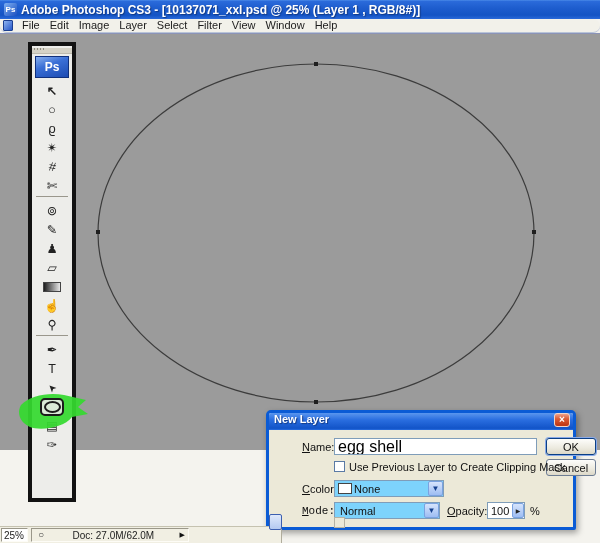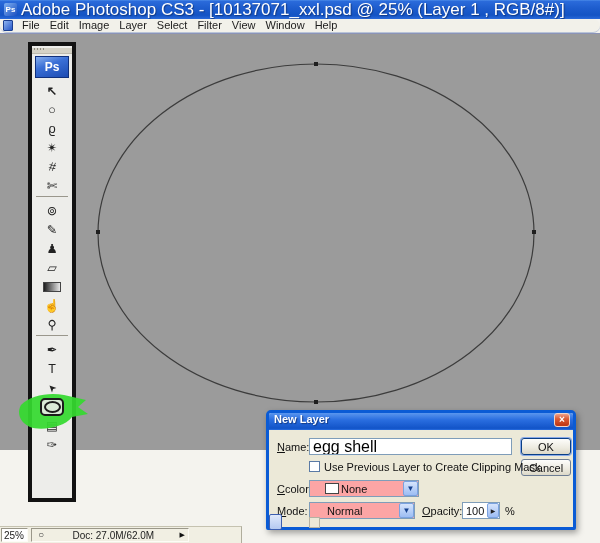--- a/index.html
+++ b/index.html
@@ -12,21 +12,21 @@
   .titlebar {
     position:absolute; left:0; top:0; width:600px; height:19px;
     background:linear-gradient(180deg,#4a8ae8 0%,#2a6ada 8%,#1d5ccd 45%,#1454c4 80%,#2a6ada 100%);
     display:flex; align-items:center; padding:0 4px; gap:4px;
   }
   .app-icon {
     width:13px; height:13px; flex:0 0 13px; border-radius:2px;
     background:linear-gradient(135deg,#7fb0f2,#1a4fc0);
     color:#fff; font-size:8px; font-weight:bold; text-align:center; line-height:13px;
   }
-  .title-text { color:#fff; font-size:17px; font-weight:normal; text-shadow:1px 1px 1px #123a85; white-space:nowrap; }
+  .title-text { color:#fff; font-size:12px; font-weight:bold; text-shadow:1px 1px 1px #123a85; white-space:nowrap; }
 
   
   .menubar {
     position:absolute; left:0; top:19px; width:600px; height:14px;
     background:#f2f1ea; border-bottom:1px solid #b9c4d8;
     display:flex; align-items:center; padding-left:2px;border-radius:7px;
   }
   .doc-icon {
     width:10px; height:11px; margin:0 4px 0 1px;
     background:linear-gradient(135deg,#8fb4f0,#2758c8);
@@ -80,44 +80,44 @@
     background:linear-gradient(180deg,#5a96ee 0%,#2a6ee0 40%,#1254c8 90%,#2a6ee0 100%);
     border-radius:2px 2px 0 0;
   }
   .dlg-title { color:#fff; font-size:11px; font-weight:bold; text-shadow:1px 1px 1px #123a85; }
   .dlg-close {
     margin-left:auto; width:16px; height:14px; border-radius:3px;
     background:linear-gradient(180deg,#f0a088 0%,#dd5c36 40%,#c13a17 90%);
     border:1px solid #f3d5c8; color:#fff; font-size:10px; font-weight:bold;
     text-align:center; line-height:12px;
   }
-  .dlg-body { position:relative; height:97px; font-size:11px; color:#111; }
+  .dlg-body { position:relative; height:97px; font-size:11px; color:#111;margin-left:25px; }
   .dlg-label { position:absolute; }
   .lbl-name { left:8px; top:11px; }
   .lbl-color { left:8px; top:53px; }
-  .lbl-mode { left:8px; top:75px; }
+  .lbl-mode { left:8px; top:75px;font-family:Liberation Mono, monospace; }
   .lbl-opacity { left:153px; top:75px; }
   .name-input {
     position:absolute; left:40px; top:8px; width:203px; height:17px;
     border:1px solid #7f9db9; background:#fff; font-family:inherit; font-size:16px; padding:0 3px;
   }
   .btn { position:absolute; left:252px; width:50px; height:17px; font-family:inherit; font-size:11px;
     background:linear-gradient(180deg,#fdfdfb,#eceadf 60%,#dcd8c8); border:1px solid #6d7d94; border-radius:3px; color:#111; }
   .btn-ok { top:8px; border:1px solid #0a3f86; box-shadow:0 0 0 1px #88a9e8; }
   .btn-cancel { top:29px; }
   .checkbox {
     position:absolute; width:11px; height:11px; background:#fff; border:1px solid #5a7aa5;
   }
   .cb-clip { left:40px; top:31px; }
   .cb-label-clip { position:absolute; left:55px; top:31px; }
   .cb-neutral { left:40px; top:87px; background:#ece9d8; border-color:#b5b2a3; }
   .cb-label-neutral { position:absolute; left:55px; top:87px; color:#a3a090; }
   .combo {
-    position:absolute; height:17px; background:#fca5a5; border:1px solid #7f9db9;
-    display:flex; align-items:center; padding-left:15px;
+    position:absolute; height:17px; background:#7dd3fc; border:1px solid #7f9db9;
+    display:flex; align-items:center; padding-left:3px;
   }
   .combo-color { left:40px; top:50px; width:110px; }
   .combo-mode { left:40px; top:72px; width:106px; }
   .combo-text { margin-left:2px; }
   .swatch { width:14px; height:11px; background:#fff; border:1px solid #444; }
   .combo-arrow {
     margin-left:auto; width:15px; height:15px; border-radius:2px;
     background:linear-gradient(180deg,#d6e4fc,#9dbdf3); border:1px solid #7aa2e0;
     color:#16418f; font-size:8px; text-align:center; line-height:14px;
   }
@@ -127,21 +127,21 @@
   }
   .spin {
     margin-left:auto; width:12px; height:15px; border-radius:2px;
     background:linear-gradient(180deg,#d6e4fc,#9dbdf3); border:1px solid #7aa2e0;
     color:#222; font-size:6px; text-align:center; line-height:14px;
   }
   .opacity-unit { position:absolute; left:236px; top:75px; }
 
   
   .statusbar {
-    position:absolute; left:0; bottom:0; width:242px; height:17px;
+    position:absolute; left:0; bottom:0; width:282px; height:17px;
     background:#f1efe3; border-top:1px solid #c5c2b0; border-right:1px solid #b0ad9d;
     display:flex; align-items:center; font-size:10px; color:#222;
   }
   .zoom-field { width:27px; height:14px; margin-left:1px; background:#fff;
     border:1px solid; border-color:#9a978a #fdfcf6 #fdfcf6 #9a978a; padding:1px 2px; }
   .doc-field { display:flex; align-items:center; height:14px; width:158px; margin-left:3px;
     border:1px solid; border-color:#9a978a #fdfcf6 #fdfcf6 #9a978a; }
   .circle-icon { font-size:10px; color:#444; margin:0 6px 0 6px; line-height:12px; }
   .doc-text { margin:0 auto; }
   .status-arrow { font-size:7px; margin:0 3px; color:#111; }

